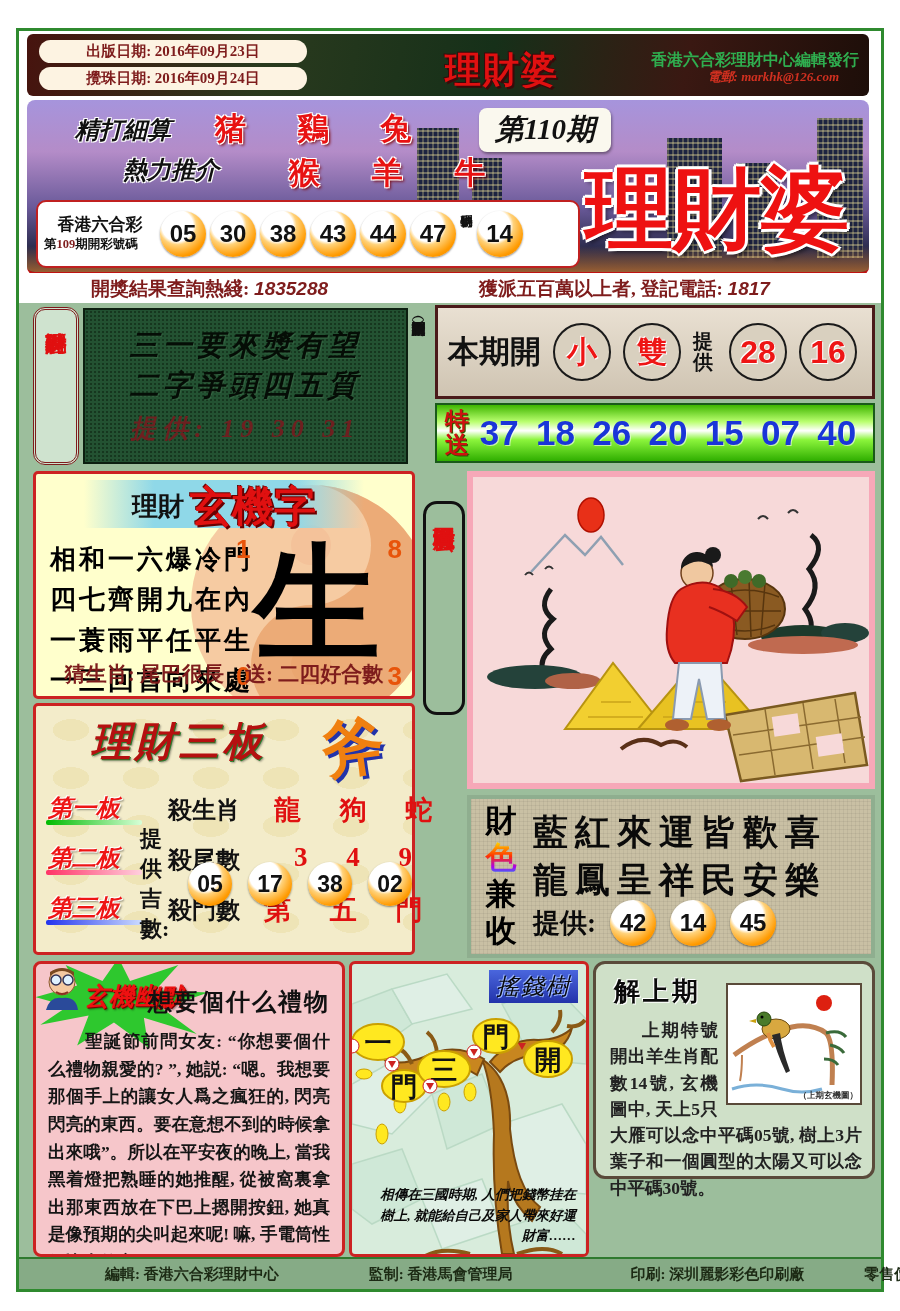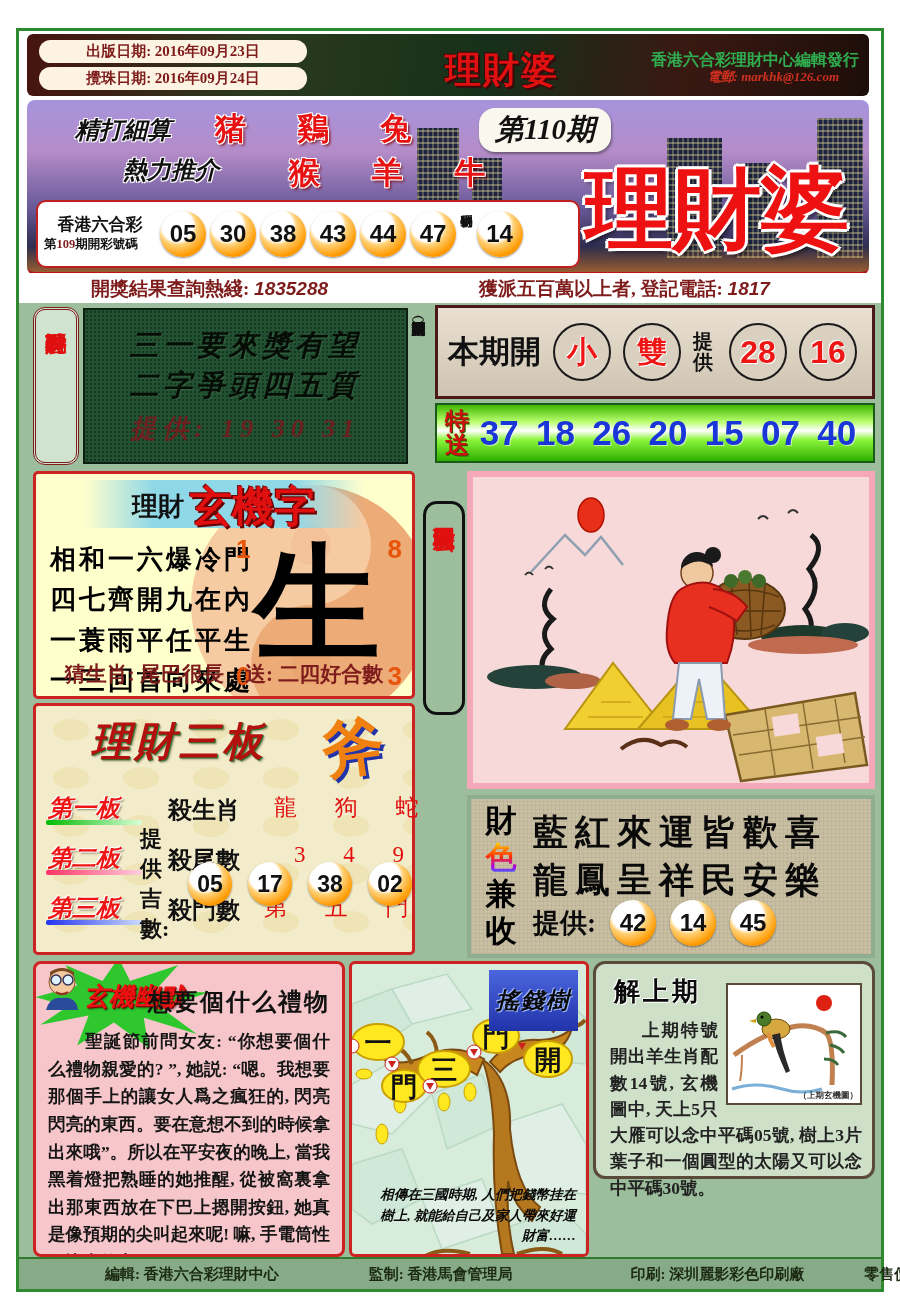--- a/index.html
+++ b/index.html
@@ -24,21 +24,21 @@
     background:linear-gradient(180deg,#a694dc 0%,#b48cc8 30%,#6a5a9a 62%,#2c2c4e 86%,#1b1b33 100%);
     border-bottom:3px solid #c01212;}
   .bld{position:absolute;bottom:14px;background:#1d2340;
     background-image:repeating-linear-gradient(0deg,rgba(255,240,160,.35) 0 2px,transparent 2px 6px),
                      repeating-linear-gradient(90deg,rgba(255,240,160,.25) 0 2px,transparent 2px 5px);}
   .banner-glow{position:absolute;left:0;right:0;bottom:0;height:26px;background:linear-gradient(180deg,rgba(255,140,40,0),rgba(255,150,50,.55));}
   .slogan{position:absolute;font-weight:bold;font-style:italic;font-size:24px;color:#101010;
     text-shadow:1px 1px 0 #fff,-1px -1px 0 #fff,1px -1px 0 #fff,-1px 1px 0 #fff;}
   .zodiac{position:absolute;font-weight:bold;font-size:31px;color:#e81212;letter-spacing:22px;
     text-shadow:1px 1px 0 #fff,-1px -1px 0 #fff,1px -1px 0 #fff,-1px 1px 0 #fff,2px 2px 3px #7a0000;}
-  .issue-bubble{position:absolute;left:452px;top:8px;background:#faf8ee;border-radius:16px;padding:2px 16px;
+  .issue-bubble{position:absolute;left:452px;top:8px;background:#faf8ee;border-radius:8px;padding:2px 16px;
     font-weight:bold;font-style:italic;font-size:29px;color:#111;box-shadow:1px 2px 3px rgba(0,0,0,.4);}
   .big-title{position:absolute;left:540px;top:66px;width:300px;text-align:center;font-size:88px;font-weight:bold;color:#ee1111;line-height:1;
     text-shadow:3px 0 0 #fff,-3px 0 0 #fff,0 3px 0 #fff,0 -3px 0 #fff,2px 2px 0 #fff,-2px -2px 0 #fff,4px 4px 4px rgba(0,0,0,.5);}
   
   .result-box{position:absolute;left:9px;top:100px;width:528px;height:64px;background:#fff;border:2px solid #c02020;border-radius:10px;
     display:flex;align-items:center;padding:0 6px;gap:4px;}
   .result-name{font-size:17px;font-weight:bold;color:#111;text-align:center;line-height:1.2;}
   .result-issue{font-size:12.5px;font-weight:bold;color:#111;}
   .red{color:#7f1d1d;}
   .ball{border-radius:50%;display:flex;align-items:center;justify-content:center;font-weight:bold;color:#111;
@@ -99,21 +99,21 @@
   .tb-axe{position:absolute;right:28px;top:0px;font-size:62px;font-weight:bold;color:#f08010;transform:rotate(-8deg);
     text-shadow:3px 3px 0 #2233aa;}
   .tb-row{position:absolute;left:0;width:100%;height:40px;}
   .tb-badge{position:absolute;left:12px;top:0;font-size:24px;font-weight:bold;font-style:italic;color:#ee1515;
     text-shadow:1px 1px 0 #fff,-1px -1px 0 #fff,2px 2px 2px rgba(0,0,0,.4);}
   .tb-bar{position:absolute;left:10px;top:28px;width:96px;height:5px;border-radius:2px;}
   .bar1{background:linear-gradient(90deg,#00bb00,#d8ffd8);}
   .bar2{background:linear-gradient(90deg,#ff3366,#ffd0de);}
   .bar3{background:linear-gradient(90deg,#2233ee,#ccdcff);}
   .tb-label{position:absolute;left:132px;top:2px;font-size:24px;font-weight:bold;color:#111;}
-  .tb-value{position:absolute;left:238px;top:0;font-size:23px;font-weight:normal;color:#e01010;letter-spacing:16px;white-space:nowrap;}
+  .tb-value{position:absolute;left:238px;top:0;font-size:27px;font-weight:bold;color:#e01010;letter-spacing:16px;white-space:nowrap;}
   .tb-lucky{position:absolute;left:0;bottom:8px;width:100%;display:flex;align-items:center;}
   .tb-lucky .lab{margin-left:104px;font-size:22px;font-weight:bold;color:#111;}
   .tb-lucky .balls{display:flex;gap:16px;margin-left:10px;}
   
   .pic-label-wrap{position:absolute;left:402px;top:470px;width:46px;height:320px;}
   .pic-label{width:36px;height:208px;margin:0 auto;border:3px solid #111;border-radius:14px;
     display:flex;align-items:center;justify-content:center;color:#e01010;font-weight:bold;font-size:22px;}
   .pic-box{position:absolute;border:6px solid #f7a8b8;box-shadow:inset 0 0 0 3px #e8881a;background:#f7d9d9;box-sizing:border-box;}
   
   .wealth-box{position:absolute;background:#c9c0a4;border:4px solid #8fae8f;box-sizing:border-box;
@@ -132,21 +132,21 @@
   .burst{position:absolute;left:-14px;top:-6px;width:200px;height:92px;}
   .burst-label{position:absolute;left:48px;top:16px;font-size:25px;font-weight:bold;font-style:italic;color:#ee1111;
     text-shadow:1px 1px 0 #7a0000,2px 2px 2px rgba(0,0,0,.4);}
   .humor-title{position:absolute;left:112px;top:22px;font-size:24px;font-weight:bold;color:#111;letter-spacing:2px;}
   .humor-body{position:absolute;left:12px;right:12px;top:64px;font-size:17.5px;font-weight:bold;color:#151515;
     line-height:1.58;text-align:justify;}
   .humor-body .indent{display:inline-block;width:36px;}
   
   .tree-box{background:#d8ecdc;border-radius:6px;overflow:hidden;}
   .tree-title{position:absolute;right:8px;top:6px;z-index:3;background:linear-gradient(180deg,#4a66dd,#2233aa);
-    color:#0a0a0a;font-weight:bold;font-style:italic;font-size:23px;padding:15px 7px;letter-spacing:2px;
+    color:#0a0a0a;font-weight:normal;font-style:italic;font-size:23px;padding:1px 7px;letter-spacing:2px;
     text-shadow:1px 1px 0 #9ab6ff,-1px -1px 0 #9ab6ff;}
   .tree-caption{position:absolute;right:10px;bottom:8px;width:205px;z-index:3;font-size:13.5px;font-weight:bold;font-style:italic;
     color:#0a0a0a;line-height:1.5;text-align:right;}
   
   .last-box{background:#cfe0c8;border:3px solid #5a4a3a;border-radius:12px;box-sizing:border-box;padding:8px 10px 8px 14px;}
   .last-title{font-size:26px;font-weight:bold;color:#0a0a0a;letter-spacing:3px;
     text-shadow:1px 1px 0 #fff,-1px -1px 0 #fff;margin:2px 0 8px 4px;}
   .bird-fig{float:right;width:132px;height:118px;background:#fff;border:2px solid #5a4a3a;margin:-34px 0 4px 8px;position:relative;}
   .bird-cap{position:absolute;right:2px;bottom:1px;font-size:8.5px;font-weight:bold;color:#333;}
   .last-body{font-size:17.5px;font-weight:bold;color:#222;line-height:1.5;text-align:justify;}

